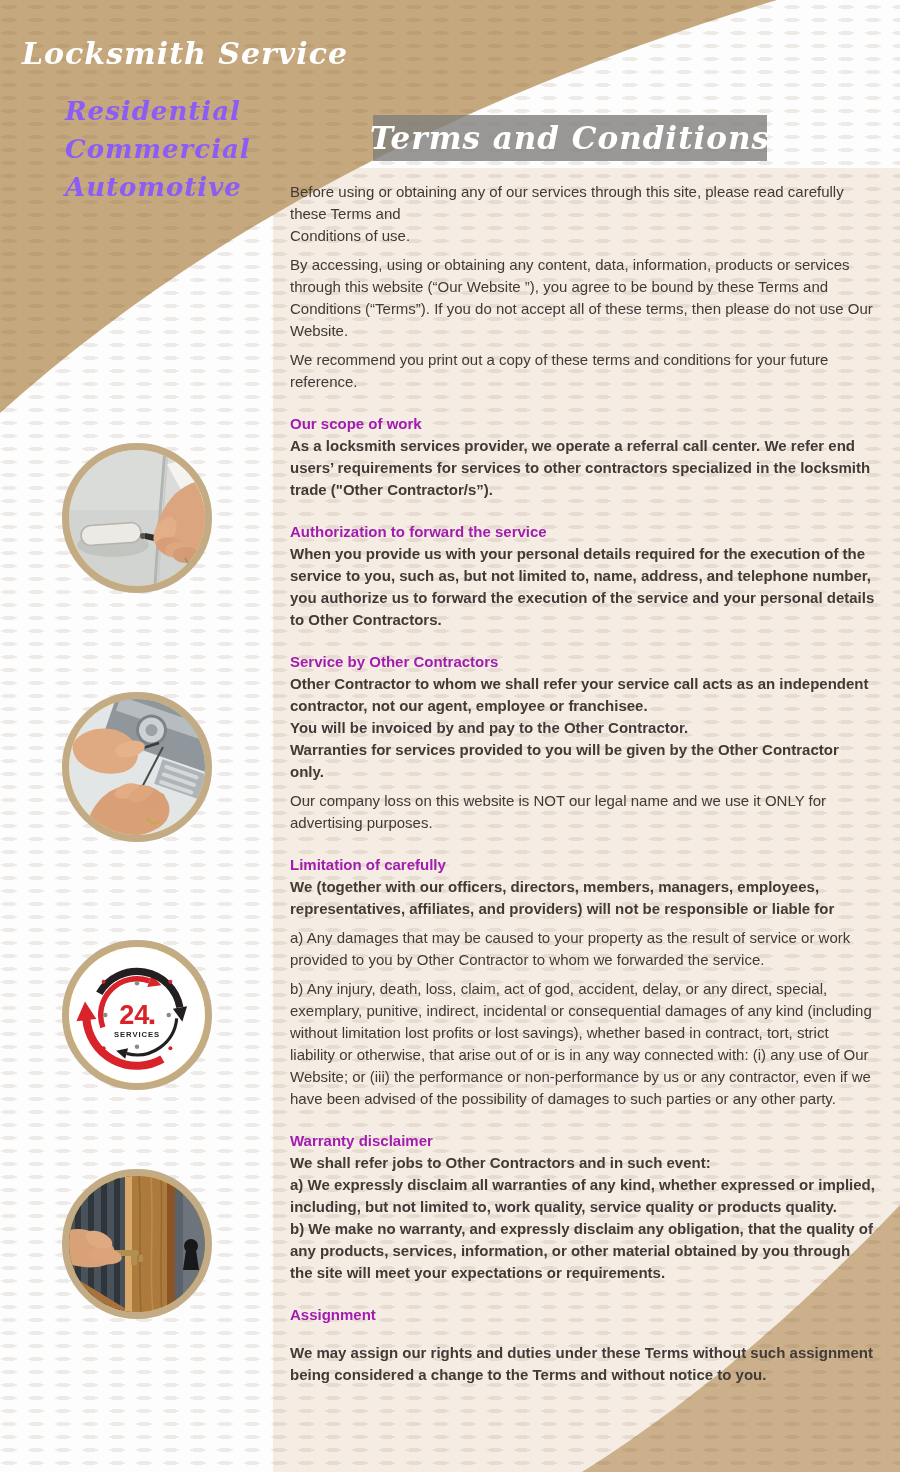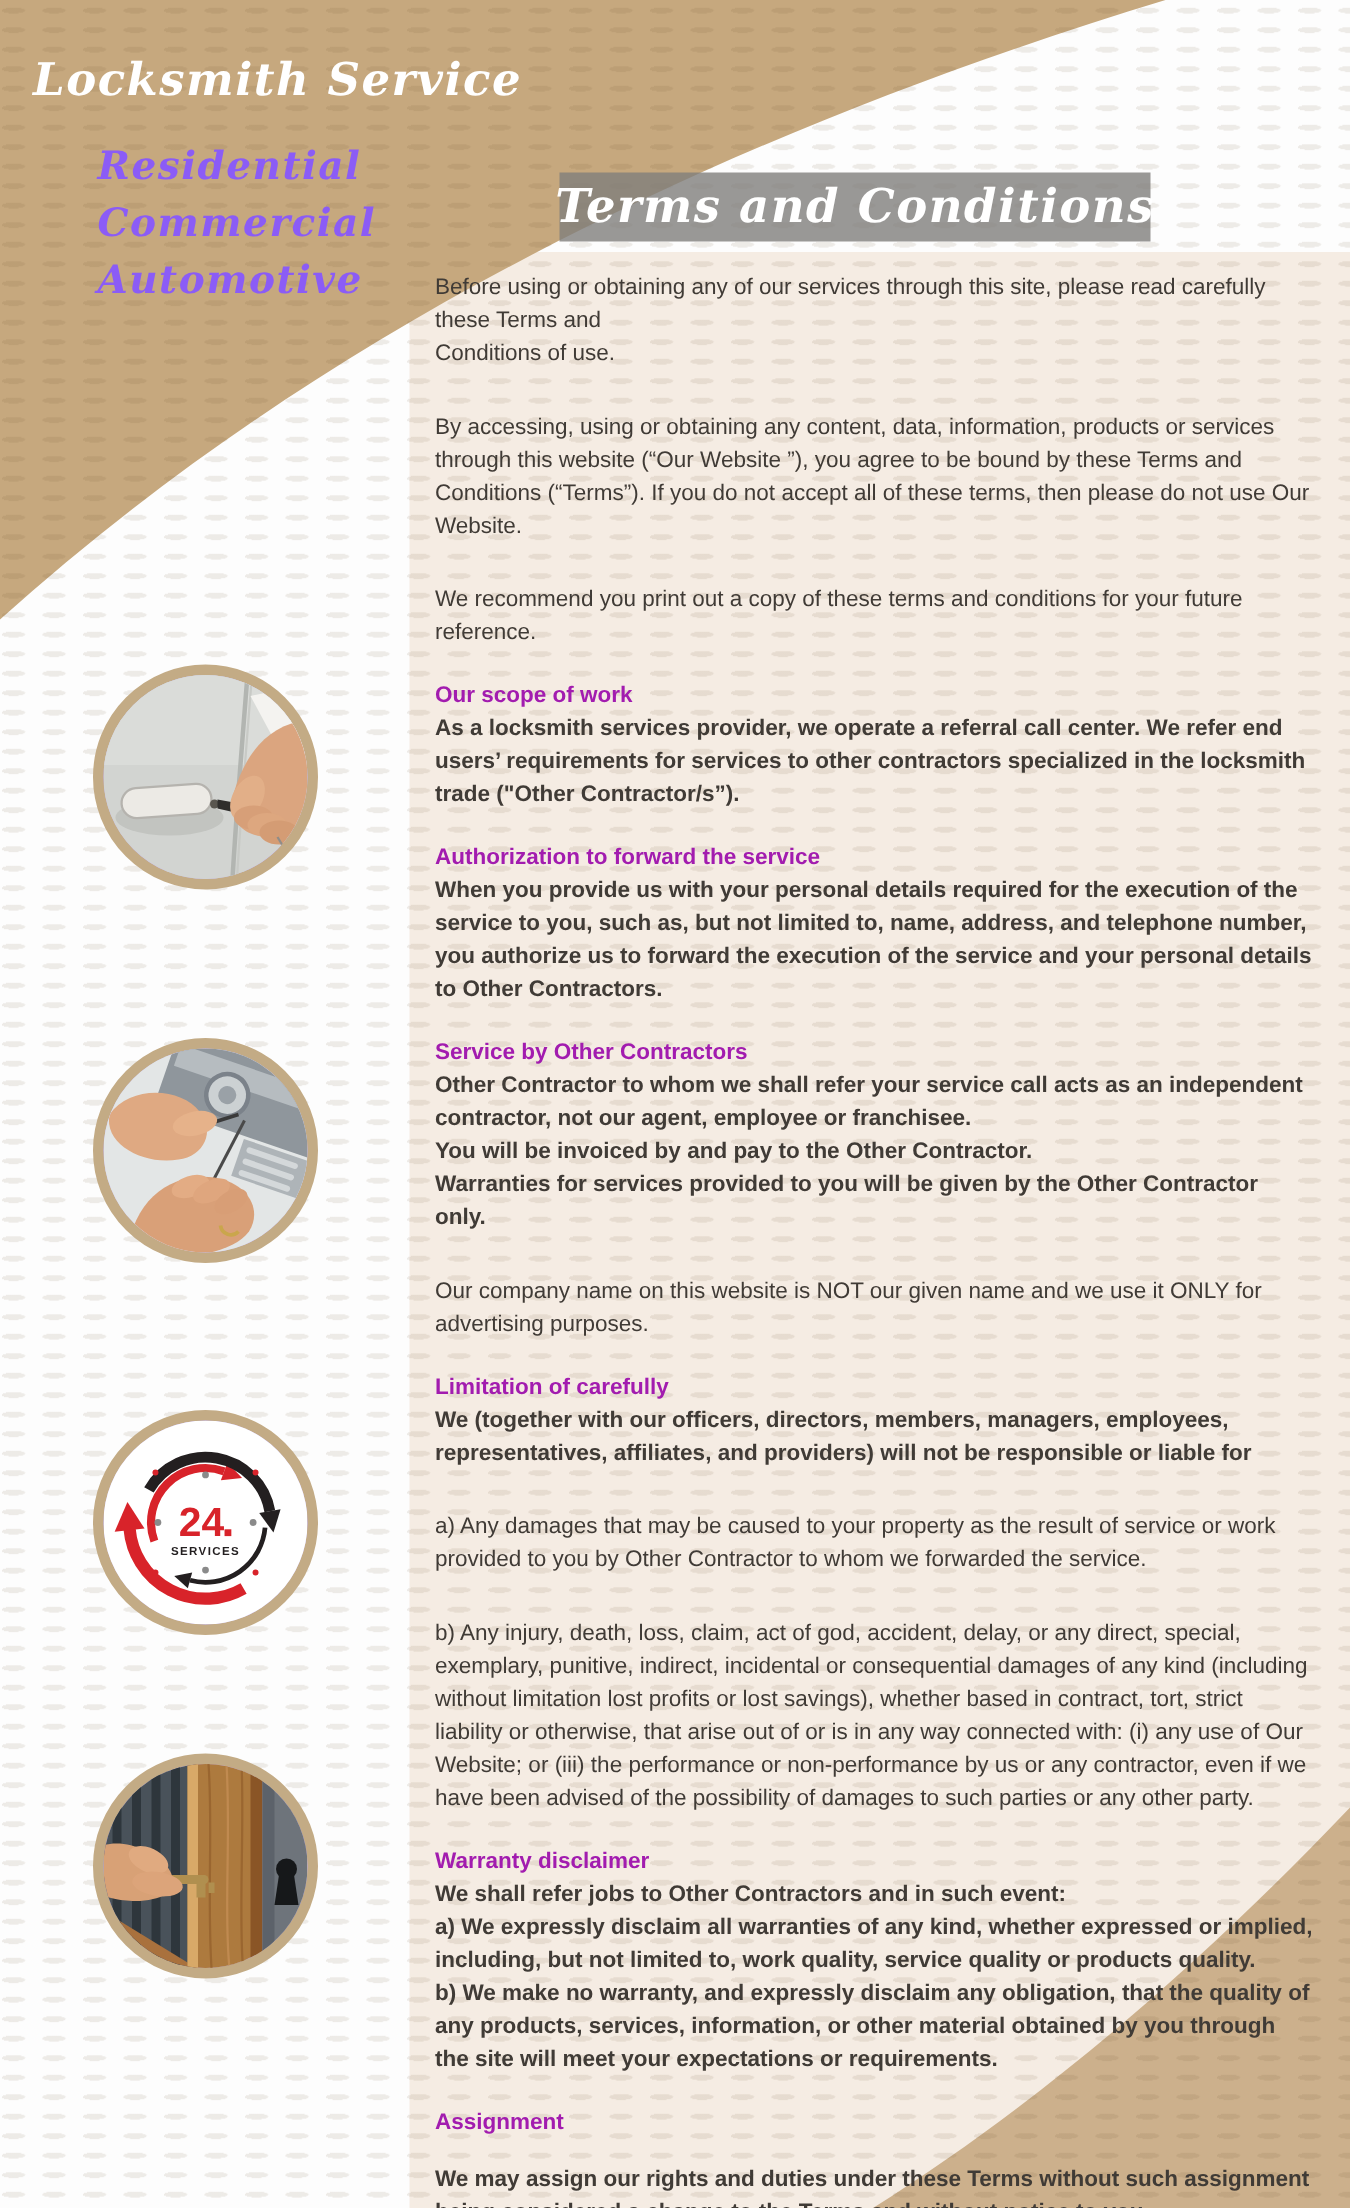--- a/index.html
+++ b/index.html
@@ -35,32 +35,32 @@
     background:rgba(128,126,124,0.80);
     display:flex; align-items:center; justify-content:center;margin-top:24px;
   }
   .title-bar h2 {
     font-family:"DejaVu Serif", serif; font-style:italic; font-weight:bold;
     font-size:31px; color:#ffffff; letter-spacing:1px; white-space:nowrap;
   }
   
   .circle {
     position:absolute; left:62px; width:150px; height:150px; z-index:2;
-    border:7px solid #c3ab85; border-radius:50%; overflow:hidden; background:#c4b5fd;
+    border:7px solid #c3ab85; border-radius:50%; overflow:hidden; background:#eab308;
   }
   .circle svg { display:block; width:136px; height:136px; }
   #circle-1 { top:443px; } #circle-2 { top:692px; } #circle-3 { top:940px; } #circle-4 { top:1169px; }
   .logo24-num {
     font-family:"Liberation Sans", sans-serif; font-weight:bold; font-size:30px; fill:#d8232a;
   }
   .logo24-sub { font-family:"Liberation Sans", sans-serif; font-weight:bold; font-size:8.5px; fill:#231f20; letter-spacing:1px; }
   
   .content { position:absolute; left:290px; top:181px; width:585px; z-index:2; }
   .content p {
-    font-size:15px; line-height:22px; color:#403b36; white-space:pre-line; margin-top:27px;
+    font-size:15px; line-height:22px; color:#403b36; white-space:pre-line; margin-top:7px;
   }
   .content p.first { margin-top:0; }
   .content h3 {
     font-size:15px; line-height:22px; color:#a21caf; font-weight:bold; margin-top:20px;
   }
   .content h3 + p { margin-top:0;font-weight:bold; }
 </style>
 </head>
 <body>
 
@@ -195,21 +195,21 @@
       <p>By accessing, using or obtaining any content, data, information, products or services through this website (“Our Website ”), you agree to be bound by these Terms and Conditions (“Terms”). If you do not accept all of these terms, then please do not use Our Website.</p>
       <p>We recommend you print out a copy of these terms and conditions for your future reference.</p>
       <h3>Our scope of work</h3>
       <p>As a locksmith services provider, we operate a referral call center. We refer end users’ requirements for services to other contractors specialized in the locksmith trade ("Other Contractor/s”).</p>
       <h3>Authorization to forward the service</h3>
       <p>When you provide us with your personal details required for the execution of the service to you, such as, but not limited to, name, address, and telephone number, you authorize us to forward the execution of the service and your personal details to Other Contractors.</p>
       <h3>Service by Other Contractors</h3>
       <p>Other Contractor to whom we shall refer your service call acts as an independent contractor, not our agent, employee or franchisee.
 You will be invoiced by and pay to the Other Contractor.
 Warranties for services provided to you will be given by the Other Contractor only.</p>
-      <p>Our company name on this website is NOT our given name and we use it ONLY for advertising purposes.</p>
+      <p>Our company loss on this website is NOT our legal name and we use it ONLY for advertising purposes.</p>
       <h3>Limitation of carefully</h3>
       <p>We (together with our officers, directors, members, managers, employees, representatives, affiliates, and providers) will not be responsible or liable for</p>
       <p>a) Any damages that may be caused to your property as the result of service or work provided to you by Other Contractor to whom we forwarded the service.</p>
       <p>b) Any injury, death, loss, claim, act of god, accident, delay, or any direct, special, exemplary, punitive, indirect, incidental or consequential damages of any kind (including without limitation lost profits or lost savings), whether based in contract, tort, strict liability or otherwise, that arise out of or is in any way connected with: (i) any use of Our Website; or (iii) the performance or non-performance by us or any contractor, even if we have been advised of the possibility of damages to such parties or any other party.</p>
       <h3>Warranty disclaimer</h3>
       <p>We shall refer jobs to Other Contractors and in such event:
 a) We expressly disclaim all warranties of any kind, whether expressed or implied, including, but not limited to, work quality, service quality or products quality.
 b) We make no warranty, and expressly disclaim any obligation, that the quality of any products, services, information, or other material obtained by you through the site will meet your expectations or requirements.</p>
       <h3>Assignment</h3>
       <p style="margin-top: 16px;">We may assign our rights and duties under these Terms without such assignment being considered a change to the Terms and without notice to you.</p>

